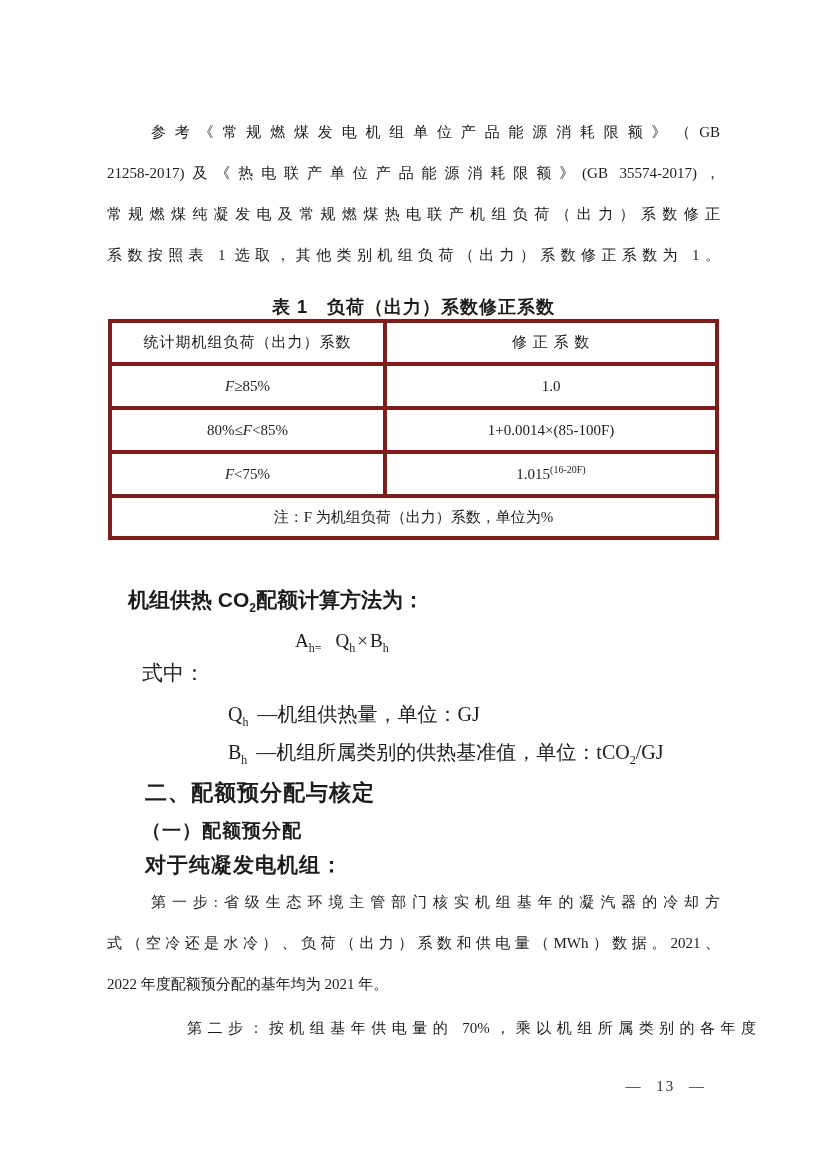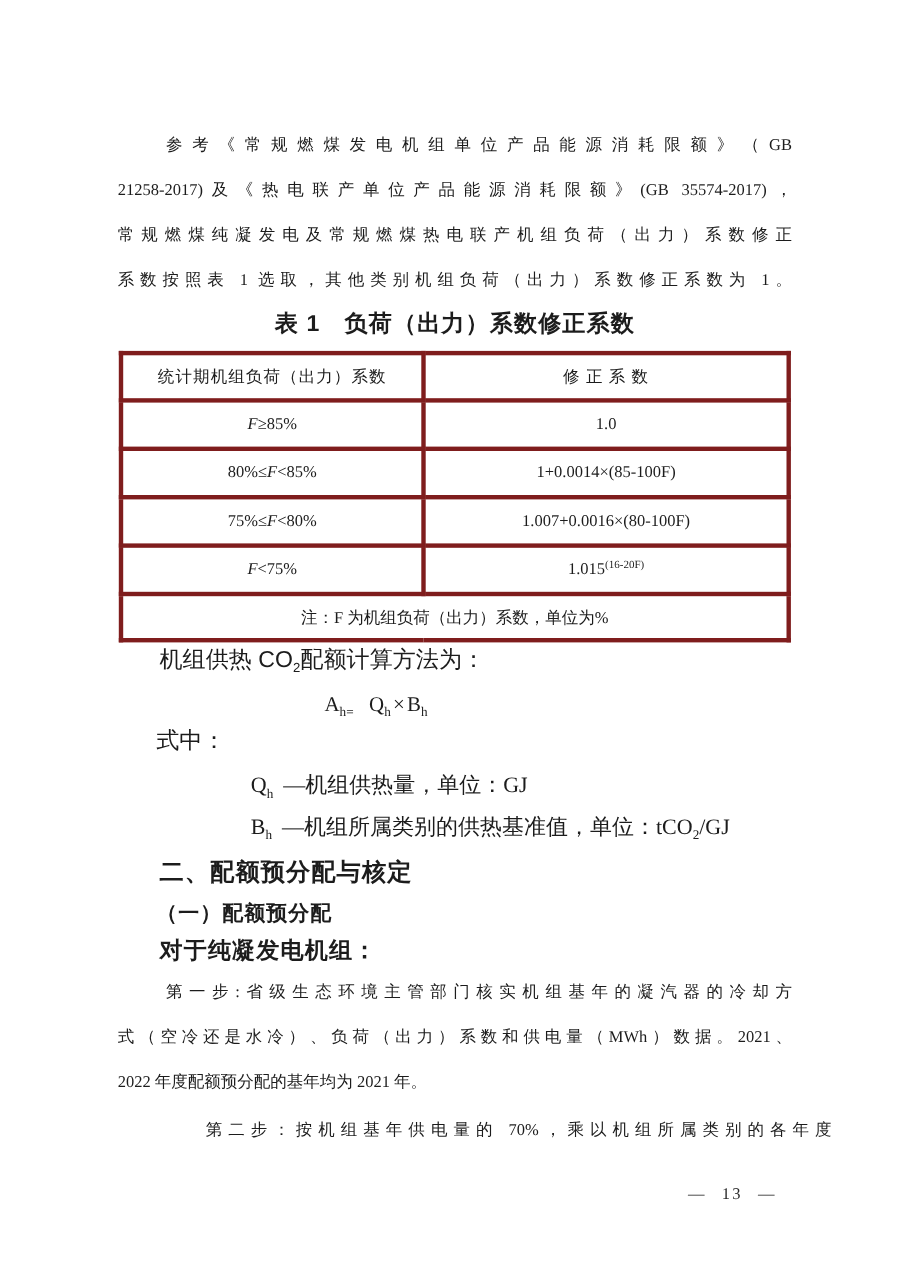--- a/index.html
+++ b/index.html
@@ -15,23 +15,23 @@
   .jline{
     text-align:justify;
     text-align-last:justify;
     text-justify:inter-character;
   }
   .body-text{font-size:15px;line-height:41px;}
   .indent{text-indent:44px;}
   .left-last{text-align-last:left;}
 
   .table-title{
-    top:281px;
+    top:294px;
     font-family:"Liberation Sans", sans-serif;
-    font-weight:bold;font-size:21px;line-height:27px;
+    font-weight:bold;font-size:18px;line-height:27px;
     text-align:center;letter-spacing:1px;
   }
   .factor-table{
     position:absolute;left:108px;top:319px;width:607px;
     border-collapse:collapse;table-layout:fixed;
     font-size:15px;color:#1c1c1c;
   }
   .factor-table td,.factor-table th{
     border:4px solid #7f1d1d;
     text-align:center;vertical-align:middle;
@@ -41,22 +41,22 @@
   .factor-table .h-row th{height:39px;letter-spacing:1px;}
   .factor-table .d-row td{height:40px;}
   .factor-table .n-row td{height:38px;}
   .fvar{font-style:italic;font-family:"Liberation Serif", serif;}
   .supsc{font-size:10px;vertical-align:super;line-height:0;}
   .subsc{font-size:12px;vertical-align:sub;line-height:0;}
 
   .formula-heading{
     top:586px;
     font-family:"Liberation Sans", sans-serif;
-    font-weight:normal;font-size:21px;line-height:28px;
-    left:145px;width:575px;
+    font-weight:bold;font-size:21px;line-height:28px;
+    left:128px;width:575px;
   }
   .formula-line{
     top:627px;left:295px;width:425px;
     font-size:19px;line-height:28px;
   }
   .formula-line .gap-l{margin-left:14px;}
   .formula-line .mul{margin:0 2px;}
   .where-line{top:656px;left:142px;font-size:21px;line-height:34px;width:575px;}
   .def-line{font-size:20px;line-height:34px;left:180px;width:540px;margin-left:48px;}
   .def-q{top:697px;}
@@ -112,24 +112,20 @@
     </tr>
     <tr class="d-row">
       <td><span></span><i class="fvar">F</i><span>≥85%</span></td>
       <td>1.0</td>
     </tr>
     <tr class="d-row">
       <td><span>80%≤</span><i class="fvar">F</i><span>&lt;85%</span></td>
       <td>1+0.0014×(85-100F)</td>
     </tr>
     <tr class="d-row">
-      <td><span>75%≤</span><i class="fvar">F</i><span>&lt;80%</span></td>
-      <td>1.007+0.0016×(80-100F)</td>
-    </tr>
-    <tr class="d-row">
       <td><span></span><i class="fvar">F</i><span>&lt;75%</span></td>
       <td><span>1.015</span><span class="supsc">(16-20F)</span></td>
     </tr>
     <tr class="n-row">
       <td colspan="2">注：F 为机组负荷（出力）系数，单位为%</td>
     </tr>
   </tbody>
     </table>
 
   <div class="abs formula-heading"><span>机组供热 CO</span><sub class="subsc">2</sub><span>配额计算方法为：</span></div>

